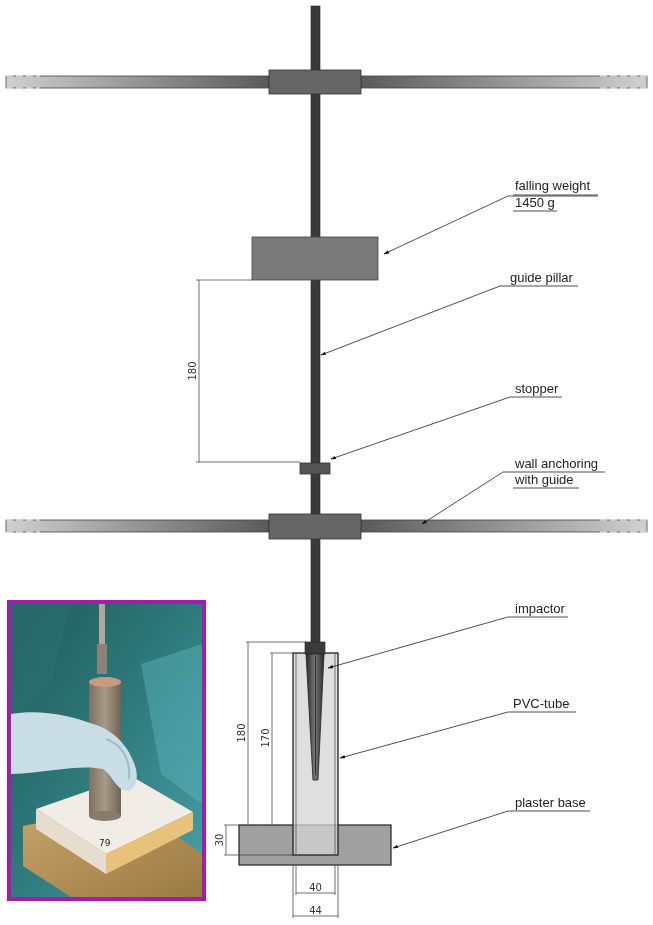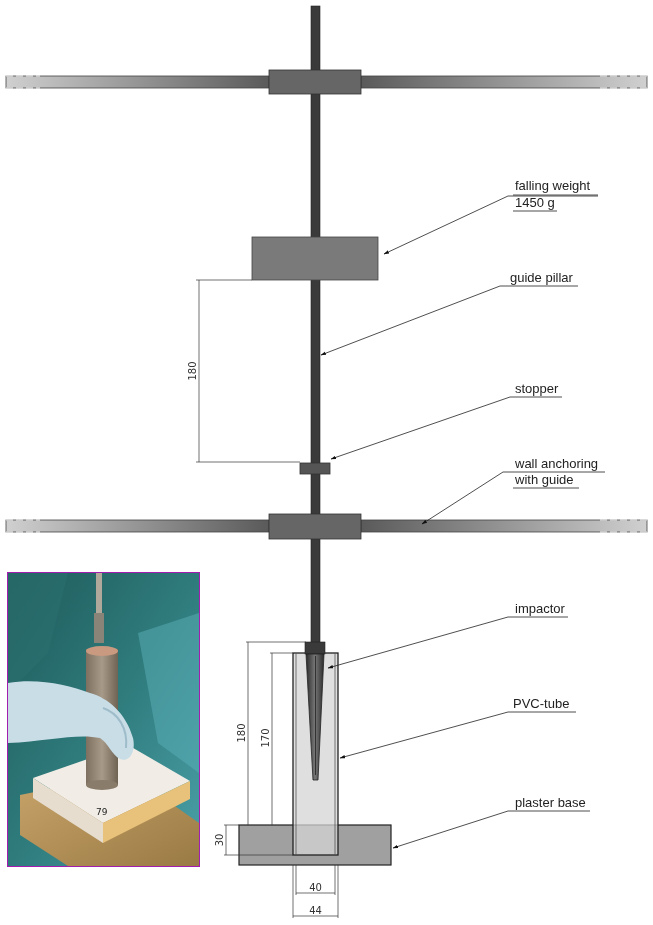--- a/index.html
+++ b/index.html
@@ -1,22 +1,22 @@
 <!DOCTYPE html>
 <html><head>
 <meta charset="utf-8">
 <style>
   html, body { margin: 0; padding: 0; background: #ffffff; }
   body { width: 653px; height: 925px; position: relative; overflow: hidden;
          font-family: "Liberation Sans", sans-serif; }
   #stage { position: absolute; left: 0; top: 0; width: 653px; height: 925px; }
   .lbl { font-family: "Liberation Sans", sans-serif; font-size: 13px; fill: #222; }
   .dim { font-family: "DejaVu Sans", sans-serif; font-size: 10px; fill: #333; }
-  .photo { position: absolute; left: 7px; top: 572px; width: 191px; height: 293px;
-           overflow: hidden; border: 1px solid #a21caf; }
+  .photo { position: absolute; left: 7px; top: 600px; width: 191px; height: 293px;
+           overflow: hidden; border: 4px solid #a21caf; }
 </style>
 </head>
 <body>
 
 <div id="stage">
 <svg width="653" height="925" viewBox="0 0 653 925" xmlns="http://www.w3.org/2000/svg">
   <defs>
     <linearGradient id="barL" x1="0" x2="1" y1="0" y2="0">
       <stop offset="0" stop-color="#d0d0d0"></stop>
       <stop offset="1" stop-color="#5a5a5a"></stop>

